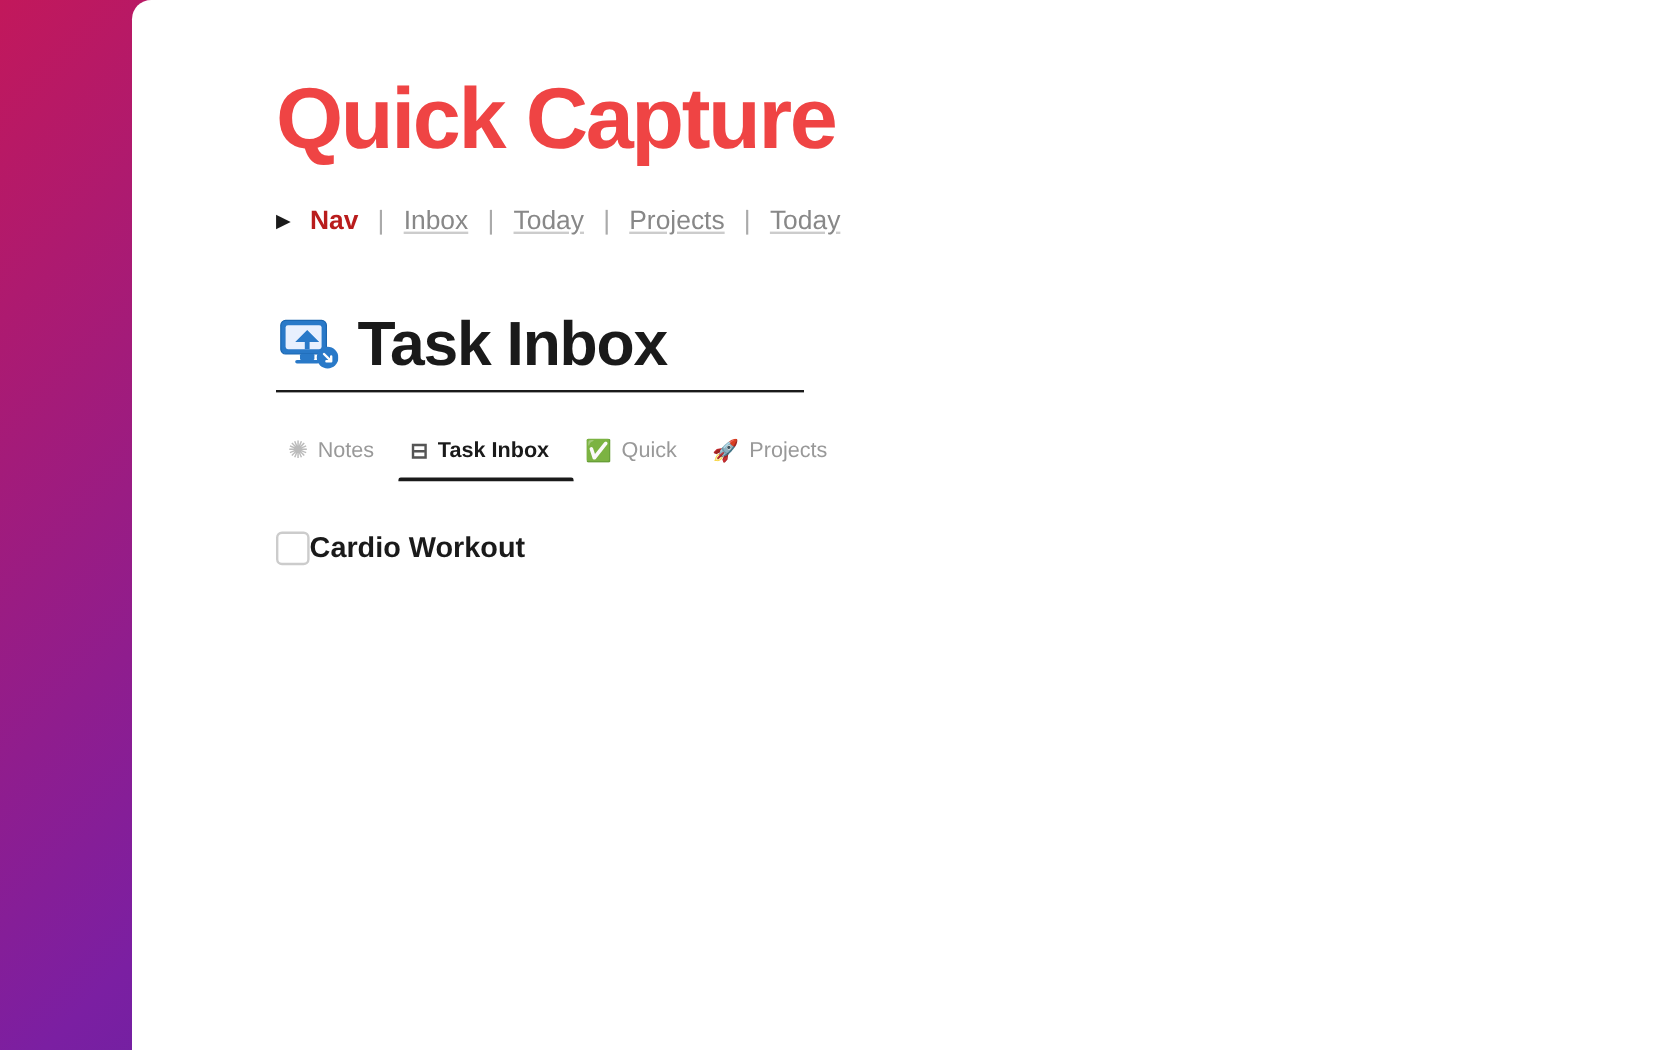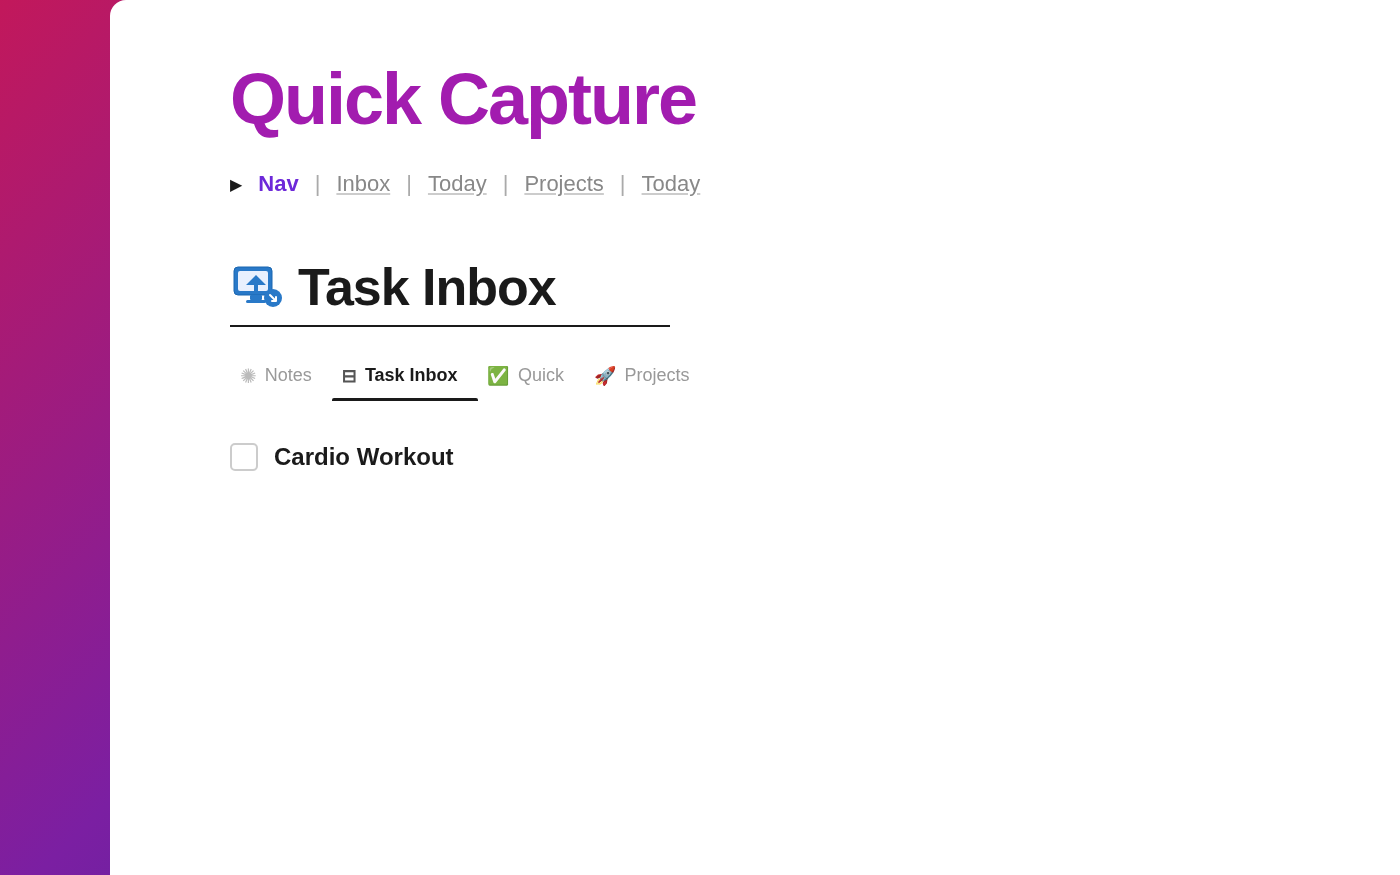--- a/index.html
+++ b/index.html
@@ -25,21 +25,21 @@
       background: #ffffff;
       border-radius: 16px 0 0 0;
       padding: 60px 80px 40px 120px;
       position: relative;
       overflow: hidden;
     }
 
     .app-title {
       font-size: 72px;
       font-weight: 800;
-      color: #a21caf;
+      color: #ef4444;
       letter-spacing: -2px;
       line-height: 1.1;
       margin-bottom: 32px;
     }
 
     .nav-row {
       display: flex;
       align-items: center;
       gap: 12px;
       margin-bottom: 60px;
@@ -47,21 +47,21 @@
 
     .nav-arrow {
       color: #1a1a1a;
       font-size: 16px;
       margin-right: 4px;
     }
 
     .nav-label {
       font-size: 22px;
       font-weight: 700;
-      color: #6d28d9;
+      color: #b91c1c;
     }
 
     .nav-separator {
       font-size: 22px;
       color: #aaa;
       font-weight: 300;
       margin: 0 4px;
     }
 
     .nav-link {
@@ -165,21 +165,20 @@
     }
 
     .tab-icon-rocket {
       color: #888;
       font-size: 18px;
     }
 
     .task-row {
       display: flex;
       align-items: center;
-      gap: 16px;
       padding: 10px 0;
     }
 
     .checkbox {
       width: 28px;
       height: 28px;
       border: 2px solid #ccc;
       border-radius: 5px;
       background: #fff;
       flex-shrink: 0;

